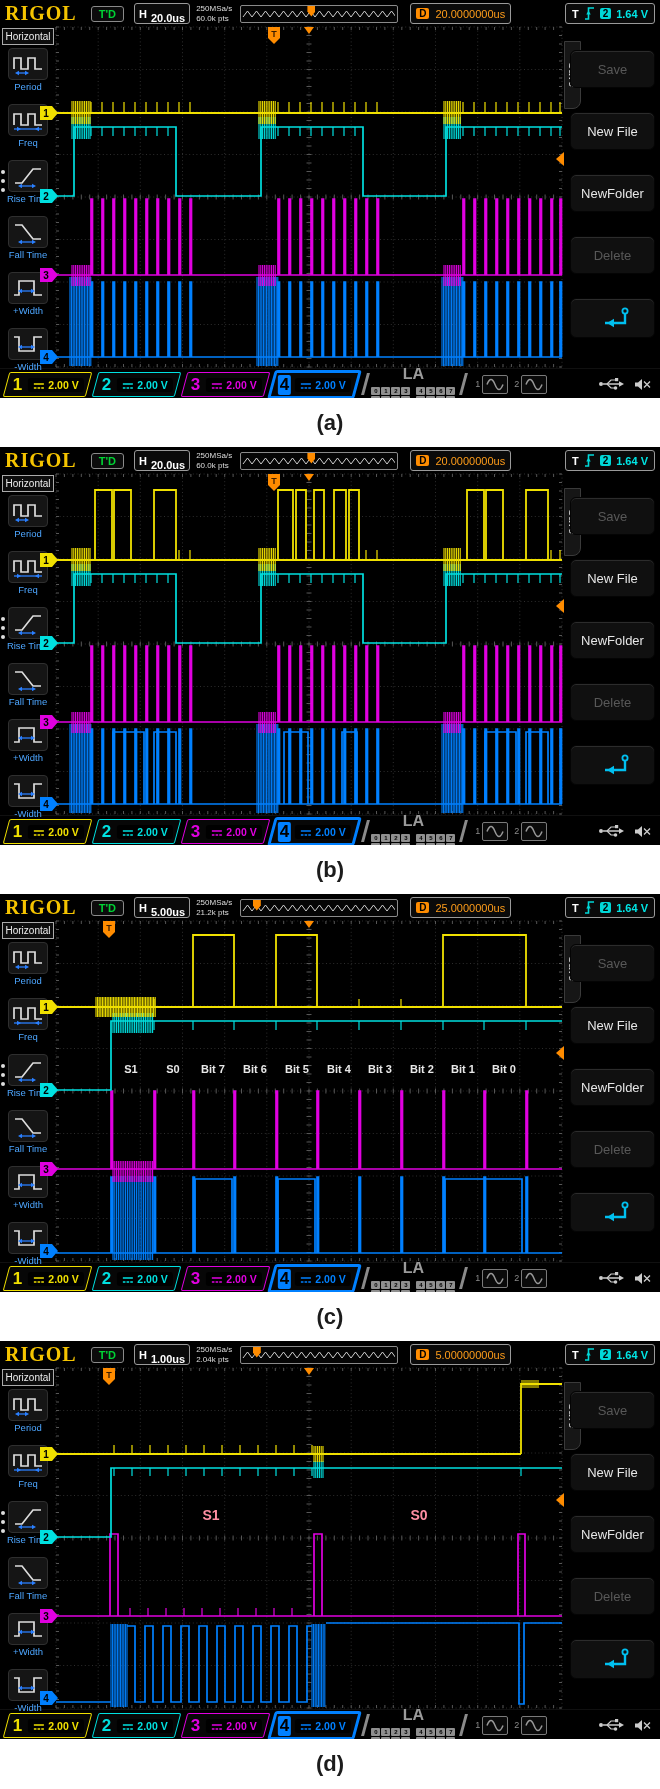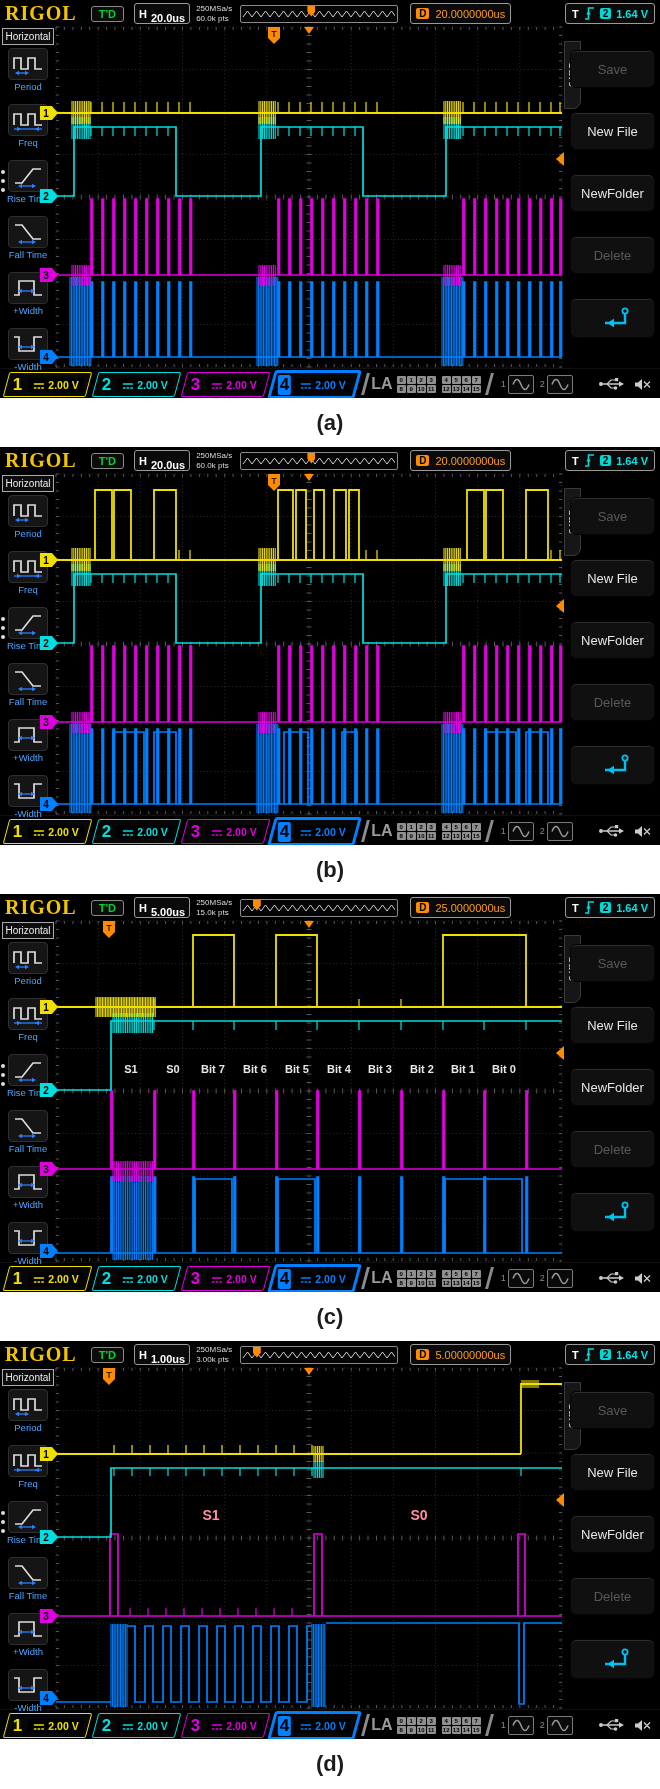--- a/index.html
+++ b/index.html
@@ -39,21 +39,21 @@
   .mbtn{position:absolute;left:6px;width:85px;height:38px;background:#101010;border:1px solid #040404;border-radius:6px;box-shadow:inset 0 1px 0 #2c2c2c;color:#e6e6e6;font-size:13px;font-family:"Liberation Sans",sans-serif;display:flex;align-items:center;justify-content:center;padding:0;}
   .mbtn.dis{color:#585858;}
   
   .sbar{height:30px;display:flex;align-items:center;background:#000;border-top:1px solid #101010;}
   .chip{position:relative;height:23px;margin-left:6px;display:flex;align-items:center;transform:skewX(-15deg);border:1px solid;border-radius:2px;background:#070707;padding:0 4px;}
   .chip .inner{transform:skewX(15deg);display:flex;align-items:center;gap:4px;}
   .chip .n{font-size:17px;font-weight:bold;line-height:20px;padding:0 2px;}
   .chip .vbox{display:flex;align-items:center;gap:3px;background:#000;border-radius:3px;padding:1px 5px;}
   .chip .val{font-size:10.5px;font-weight:bold;}
   .sep{width:3px;height:22px;background:#8a8a8a;transform:skewX(-15deg);margin:0 4px 0 7px;}
-  .la{display:flex;align-items:center;gap:4px;}
+  .la{display:flex;align-items:center;gap:4px;flex-direction:column;}
   .la .lal{font-size:16px;font-weight:bold;color:#9a9a9a;letter-spacing:0;}
   .la-grid{display:flex;flex-direction:column;gap:1px;}
   .la-row{display:flex;gap:1px;}
   .la-cell{min-width:7px;padding:0 1px;height:8px;background:#8f8f8f;color:#000;font-size:6px;font-weight:bold;text-align:center;line-height:8px;border-radius:1px;}
   .la-gap{width:4px;}
   .src{display:flex;align-items:center;gap:2px;margin-left:6px;}
   .src .sn{font-size:9px;color:#8a8a8a;}
   .src .sbox{width:24px;height:17px;border:1px solid #7a7a7a;border-radius:2px;display:flex;align-items:center;justify-content:center;background:#0a0a0a;}
   .right-icons{margin-left:auto;margin-right:8px;display:flex;align-items:center;gap:8px;}
   
@@ -694,21 +694,21 @@
     <div class="scope">
       <div class="hdr">
         <div class="logo">RIGOL</div>
         <div class="td">T'D</div>
         <div class="hbox">
           <span class="hl">H</span>
           <span class="hv">5.00us</span>
         </div>
         <div class="rate">
           <div>250MSa/s</div>
-          <div>15.0k pts</div>
+          <div>21.2k pts</div>
         </div>
         <div class="membar">
           <svg width="154" height="14">
             <path d="M2,11L6.5,5L11,11L15.5,5L20,11L24.5,5L29,11L33.5,5L38,11L42.5,5L47,11L51.5,5L56,11L60.5,5L65,11L69.5,5L74,11L78.5,5L83,11L87.5,5L92,11L96.5,5L101,11L105.5,5L110,11L114.5,5L119,11L123.5,5L128,11L132.5,5L137,11L141.5,5L146,11L150.5,5L155,11" stroke="#cfcfcf" stroke-width="1" fill="none"></path>
           </svg>
           <span class="mem-marker" style="left: calc(10% - 4px);"></span>
         </div>
         <div class="dbox">
           <span class="dl">D</span>
           <span class="dv">25.0000000us</span>
@@ -1011,21 +1011,21 @@
     <div class="scope">
       <div class="hdr">
         <div class="logo">RIGOL</div>
         <div class="td">T'D</div>
         <div class="hbox">
           <span class="hl">H</span>
           <span class="hv">1.00us</span>
         </div>
         <div class="rate">
           <div>250MSa/s</div>
-          <div>3.00k pts</div>
+          <div>2.04k pts</div>
         </div>
         <div class="membar">
           <svg width="154" height="14">
             <path d="M2,11L6.5,5L11,11L15.5,5L20,11L24.5,5L29,11L33.5,5L38,11L42.5,5L47,11L51.5,5L56,11L60.5,5L65,11L69.5,5L74,11L78.5,5L83,11L87.5,5L92,11L96.5,5L101,11L105.5,5L110,11L114.5,5L119,11L123.5,5L128,11L132.5,5L137,11L141.5,5L146,11L150.5,5L155,11" stroke="#cfcfcf" stroke-width="1" fill="none"></path>
           </svg>
           <span class="mem-marker" style="left: calc(10% - 4px);"></span>
         </div>
         <div class="dbox">
           <span class="dl">D</span>
           <span class="dv">5.00000000us</span>

